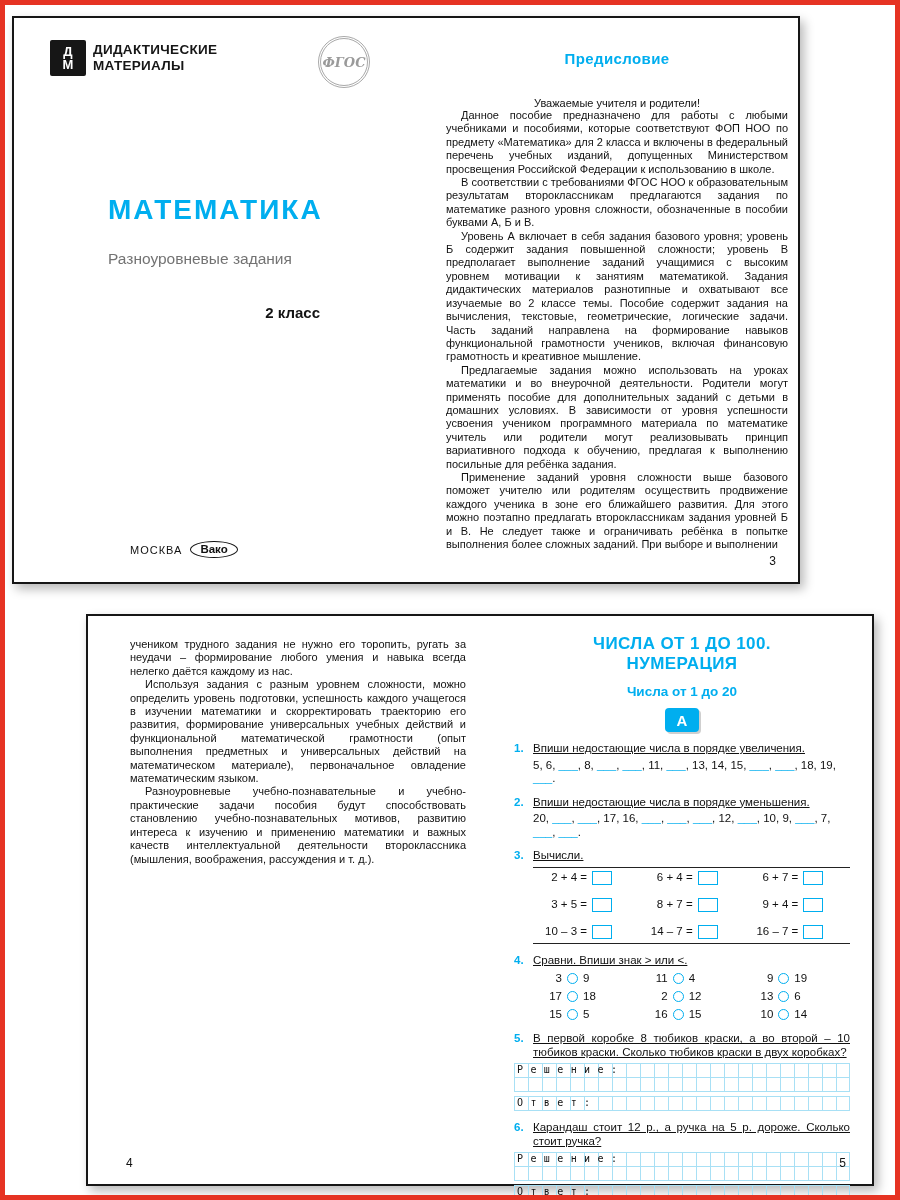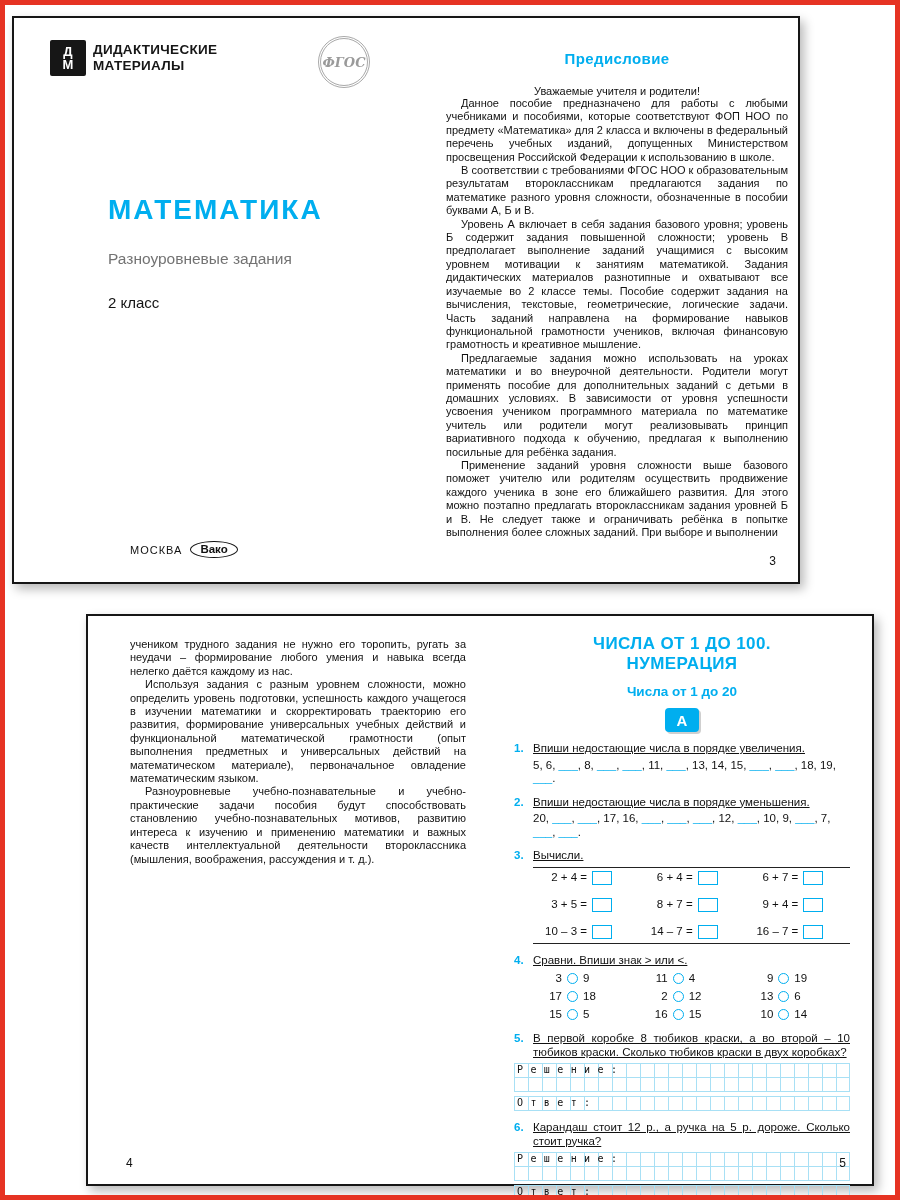--- a/index.html
+++ b/index.html
@@ -24,33 +24,33 @@
 
   .fgos-badge { position:absolute; left:304px; top:18px; width:52px; height:52px;
                 border:3px double #a9a9a9; border-radius:50%;
                 display:flex; align-items:center; justify-content:center; }
   .fgos-text { font-family:"DejaVu Serif", serif; font-style:italic; font-weight:700;
                font-size:13px; color:#9a9a9a; }
 
   .title-block { position:absolute; left:94px; top:176px; width:212px; }
   .book-title { color:var(--accent,#00AEEF); font-size:28px; font-weight:800; letter-spacing:2px; }
   .book-subtitle { margin-top:24px; font-size:15.5px; color:#737373; }
-  .book-grade { margin-top:26px; font-size:15px; text-align:left; color:#141414; }
+  .book-grade { margin-top:36px; font-size:15px; text-align:right; color:#141414;font-weight:bold; }
 
   .imprint { position:absolute; left:116px; bottom:24px; display:flex; align-items:center;
              gap:8px; font-size:11px; letter-spacing:1px; }
   .vako-logo { border:1.5px solid #141414; border-radius:50%; padding:1px 9px 2px;
                font-weight:700; font-size:11.5px; letter-spacing:0; }
 
   
   .preface-page { position:absolute; left:420px; top:0; width:368px; height:100%;
                   padding:32px 14px 0 12px; }
   .section-heading { color:var(--accent,#00AEEF); text-align:center; font-size:15px;
                      font-weight:800; letter-spacing:.4px; }
-  .salutation { text-align:center; font-size:11px; margin-top:18px; }
+  .salutation { text-align:center; font-size:11px; margin-top:30px; }
   .body-p { font-size:11px; line-height:13.4px; text-align:justify; text-indent:15px; }
   .body-p.noindent { text-indent:0; }
   .pageno { position:absolute; bottom:14px; font-size:12px; }
   .pageno-right { right:26px; }
   .pageno-left  { left:38px; }
 
   
   .page4 { position:absolute; left:0; top:0; width:394px; height:100%; padding:22px 16px 0 42px; }
   .page5 { position:absolute; right:0; top:0; width:394px; height:100%; padding:18px 22px 16px 36px; }
 

